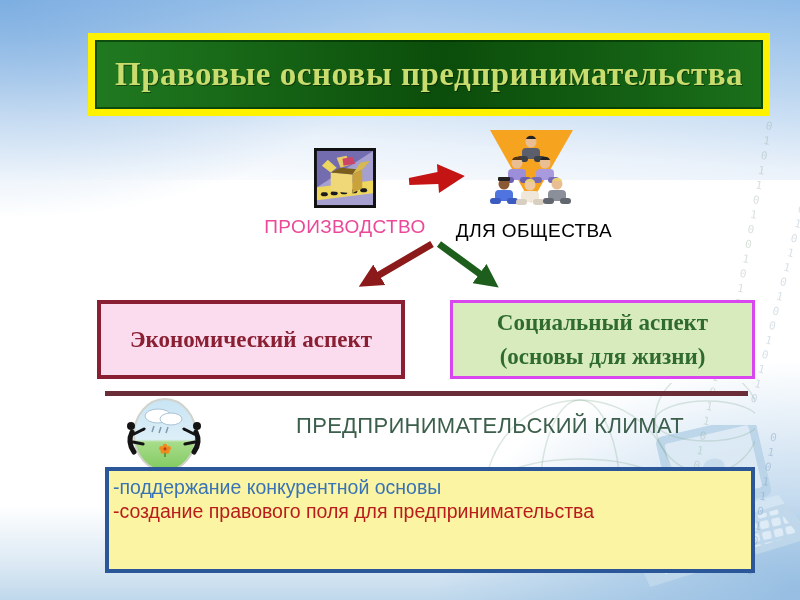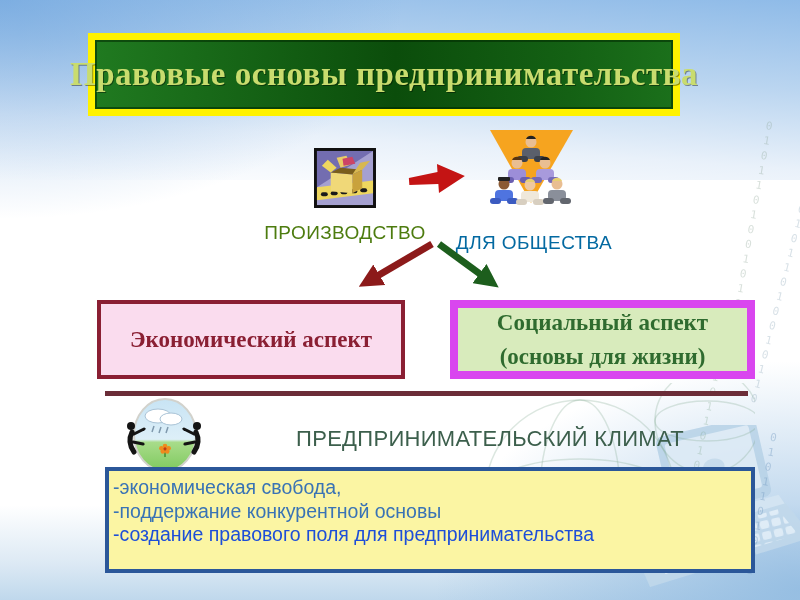--- a/index.html
+++ b/index.html
@@ -31,66 +31,66 @@
     position:absolute; z-index:1; font-family:"DejaVu Sans Mono", monospace;
     font-size:11px; writing-mode:vertical-rl; text-orientation:upright;
     letter-spacing:2px; overflow:hidden; line-height:1;
   }
   .b1 { left:744px; top:118px; height:240px; color:rgba(140,165,150,0.34); transform:rotate(10deg); }
   .b2 { left:772px; top:200px; height:210px; color:rgba(125,155,175,0.30); transform:rotate(14deg); }
   .b3 { left:702px; top:355px; height:120px; color:rgba(125,165,140,0.30); transform:rotate(12deg); }
   .b4 { left:756px; top:430px; height:150px; color:rgba(110,150,190,0.40); transform:rotate(10deg); }
   
   .title-banner {
-    position:absolute; left:88px; top:33px; width:592px; height:83px; z-index:2;
+    position:absolute; left:88px; top:33px; width:682px; height:83px; z-index:2;
     border:7px solid #FFF200;
     background:linear-gradient(90deg, #207A20 0%, #0B4D0B 52%, #146114 82%, #1B701B 100%);
     box-shadow:inset 0 0 0 2px rgba(0,40,0,0.55);
     display:flex; align-items:center; justify-content:center;
   }
   .title-banner span {
     font-family:"Liberation Serif", serif; font-weight:700; font-size:33px;
     color:#C9DC6E; letter-spacing:0.5px; text-shadow:1px 1px 0 rgba(0,0,0,0.40);
     white-space:nowrap;
   }
   
   .icon-production { position:absolute; left:314px; top:148px; width:62px; height:60px; z-index:2; }
   .arrow-right     { position:absolute; left:408px; top:160px; width:60px; height:38px; z-index:2; }
   .icon-people     { position:absolute; left:483px; top:127px; width:96px; height:92px; z-index:2; }
   .flow-label {
     position:absolute; z-index:2; width:200px; text-align:center;
     font-size:19px; letter-spacing:0.4px; white-space:nowrap;
   }
-  .label-production { left:245px; top:222px; color:#4d7c0f; }
-  .label-society    { left:434px; top:232px; color:#0369a1;text-align:center; }
+  .label-production { left:245px; top:216px; color:#ec4899; }
+  .label-society    { left:434px; top:220px; color:#000000;text-align:center; }
   .fork-arrows { position:absolute; left:335px; top:238px; width:180px; height:60px; z-index:2; }
   
   .aspect-box {
     position:absolute; top:300px; height:79px; z-index:2;
     display:flex; flex-direction:column; justify-content:center; align-items:center;
     text-align:center; font-family:"Liberation Serif", serif; font-weight:700;
     font-size:23px; line-height:1.45;
   }
   .economic { left:97px;  width:308px; background:#FADCEE; border:4px solid #8A1F33; color:#8A1F33; }
-  .social   { left:450px; width:305px; background:#D8EBBC; border:8px solid #d946ef; color:#2F6B2F; }
+  .social   { left:450px; width:305px; background:#D8EBBC; border:3px solid #d946ef; color:#2F6B2F; }
   
   .divider { position:absolute; left:105px; top:391px; width:643px; height:5px; background:#6B2D38; z-index:2; }
   .icon-climate { position:absolute; left:118px; top:396px; width:94px; height:78px; z-index:2; }
   .climate-heading {
     position:absolute; left:290px; top:413px; width:400px; z-index:2; text-align:center;
-    font-size:22px; letter-spacing:0.3px; color:#3C5F4C; white-space:nowrap;margin-top:13px;
+    font-size:22px; letter-spacing:0.3px; color:#3C5F4C; white-space:nowrap;
   }
   
   .note-box {
     position:absolute; left:105px; top:467px; width:650px; height:106px; z-index:3;
     background:#FBF5A3; border:4px solid #2B5799; padding:5px 8px 0 4px;
   }
   .note-line { font-size:19.5px; line-height:23.5px; white-space:nowrap; }
   .note-blue { color:#3973B5; }
-  .note-red  { color:#1d4ed8; }
+  .note-red  { color:#b91c1c; }
 </style>
 </head>
 <body>
 
 <div class="slide">
 
   <div class="bg-top"></div>
   <div class="bg-top-corner"></div>
   <div class="bg-bottom"></div>
   <div class="bg-bottom-right"></div>
@@ -268,18 +268,17 @@
         <line x1="15" y1="46" x2="25" y2="48" stroke-width="3"></line>
         <line x1="76" y1="38" x2="66" y2="33" stroke-width="3"></line>
         <line x1="77" y1="46" x2="67" y2="48" stroke-width="3"></line>
       </g>
     </g>
   </svg>
 
   <div class="climate-heading">ПРЕДПРИНИМАТЕЛЬСКИЙ КЛИМАТ</div>
 
   <div class="note-box">
-    <div class="note-line note-blue">-экономическая свобода,</div>
     <div class="note-line note-blue">-поддержание конкурентной основы</div>
     <div class="note-line note-red">-создание правового поля для предпринимательства</div>
   </div>
 
 </div>
 
 </body></html>

